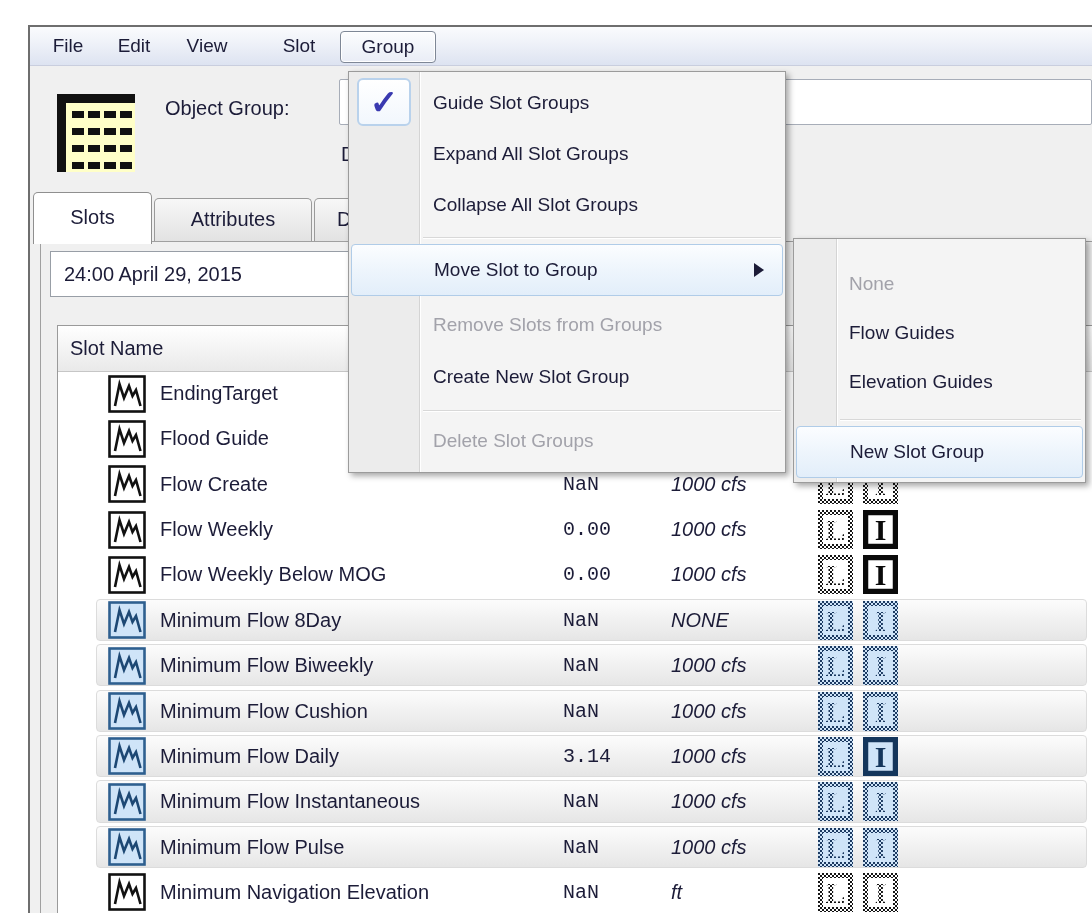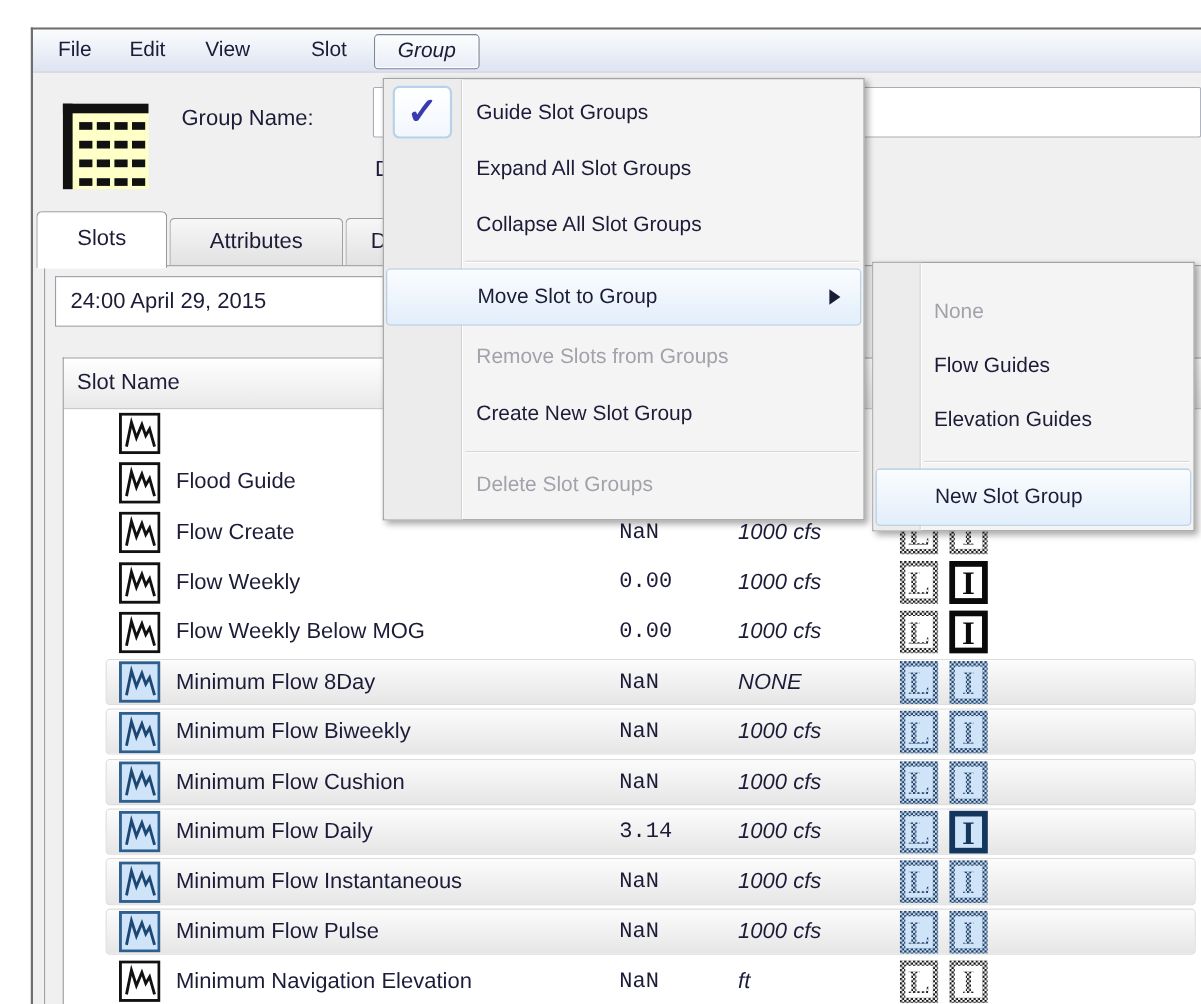--- a/index.html
+++ b/index.html
@@ -11,21 +11,21 @@
   #window{position:absolute;left:28px;top:25px;right:0;bottom:0;
           background:#f0f0f0;border-left:2px solid #6e6e6e;border-top:2px solid #6e6e6e;}
 
   
   #menubar{position:absolute;left:0;top:0;right:0;height:38px;
            background:linear-gradient(180deg,#fafbfd 0%,#eef1f8 45%,#dde3f1 100%);
            border-bottom:1px solid #c9cede;}
   .mitem{position:absolute;top:4px;height:30px;display:flex;align-items:center;
          justify-content:center;font-size:19px;}
   .mitem.open{border:1px solid #7e8796;border-radius:4px;
-        background:linear-gradient(180deg,#fcfdfe,#e9edf6);box-shadow:inset 0 0 0 1px #ffffff;font-style:italic;}
+        background:linear-gradient(180deg,#fcfdfe,#e9edf6);box-shadow:inset 0 0 0 1px #ffffff;}
 
   
   #obj-icon{left:27px;top:67px;width:82px;height:82px;}
   #objname-label{left:135px;top:70px;font-size:20px;}
   #objname-field{left:309px;top:52px;right:0;height:46px;background:#ffffff;
                  border:1px solid #a7adb8;border-radius:2px;font-size:20px;line-height:44px;padding-left:10px;box-sizing:border-box;}
   #frag-d{left:311px;top:116px;font-size:20px;}
 
   
   .tab{position:absolute;box-sizing:border-box;font-size:20px;text-align:center;}
@@ -152,21 +152,21 @@
           <rect x="47" y="51" width="12" height="7"></rect>
           <rect x="63" y="51" width="12" height="7"></rect>
         <rect x="15" y="68" width="12" height="7"></rect>
           <rect x="31" y="68" width="12" height="7"></rect>
           <rect x="47" y="68" width="12" height="7"></rect>
           <rect x="63" y="68" width="12" height="7"></rect>
       </g>
     </svg>
   </div>
 
-  <div id="objname-label" class="abs">Group Name:</div>
+  <div id="objname-label" class="abs">Object Group:</div>
   <div id="objname-field" class="abs"></div>
   <div id="frag-d" class="abs">D</div>
 
   <div id="tab-attributes" class="tab">Attributes</div>
   <div id="tab-slots" class="tab">Slots</div>
   <div id="tab-d" class="tab">D</div>
   <div id="tab-panel" class="abs"></div>
 
   <div id="datetime" class="abs">24:00 April 29, 2015</div>
 
@@ -175,20 +175,21 @@
       <span>Slot Name</span>
     </div>
 
     <div class="row" style="top:45px">
       <span class="sicon">
           <svg viewBox="0 0 38 38">
             <rect class="sr" x="1.5" y="1.5" width="35" height="35"></rect>
             <polyline class="sp" points="7,31 11.5,9 16,23 21,11 24.5,21 28,15 32.5,31"></polyline>
           </svg>
         </span>
+      <span class="rname">EndingTarget</span>
       <span class="rval"></span>
       <span class="runits"></span>
     </div>
 
     <div class="row" style="top:90.4px">
       <span class="sicon">
           <svg viewBox="0 0 38 38">
             <rect class="sr" x="1.5" y="1.5" width="35" height="35"></rect>
             <polyline class="sp" points="7,31 11.5,9 16,23 21,11 24.5,21 28,15 32.5,31"></polyline>
           </svg>

